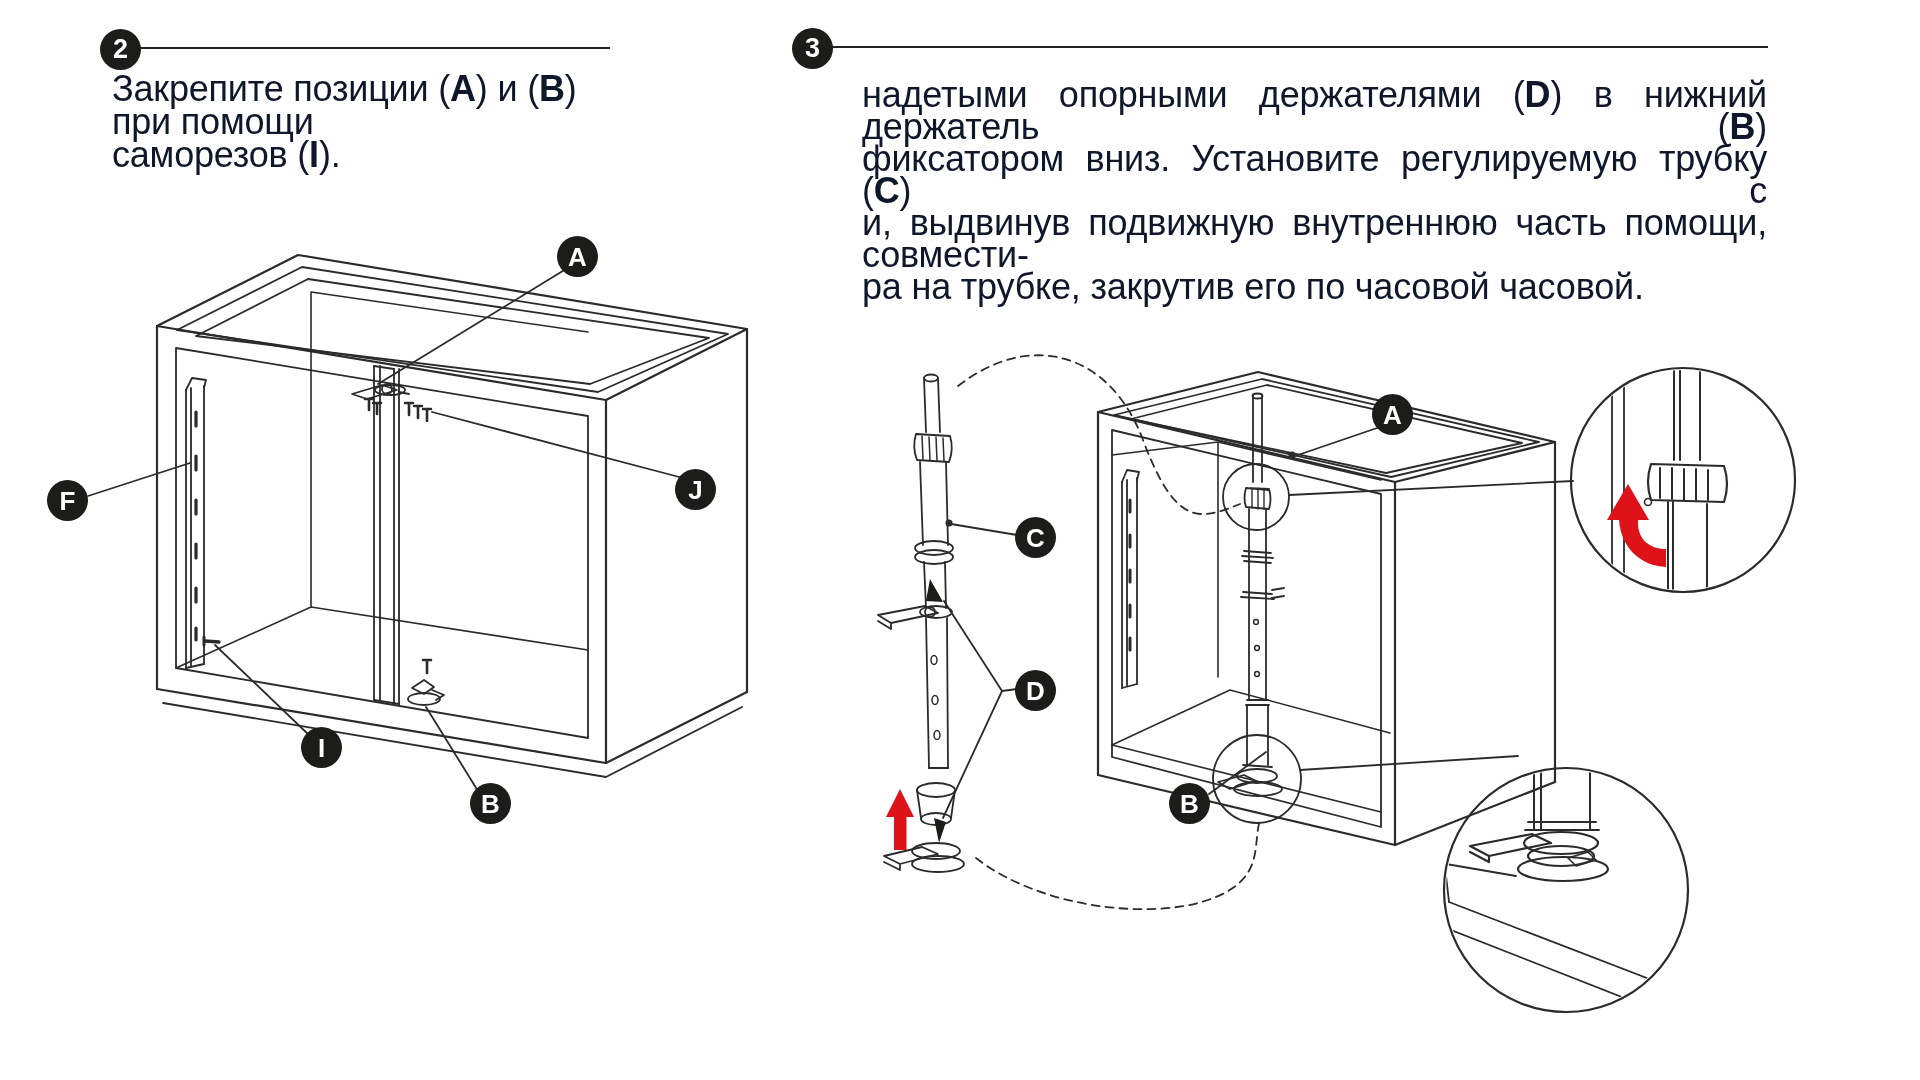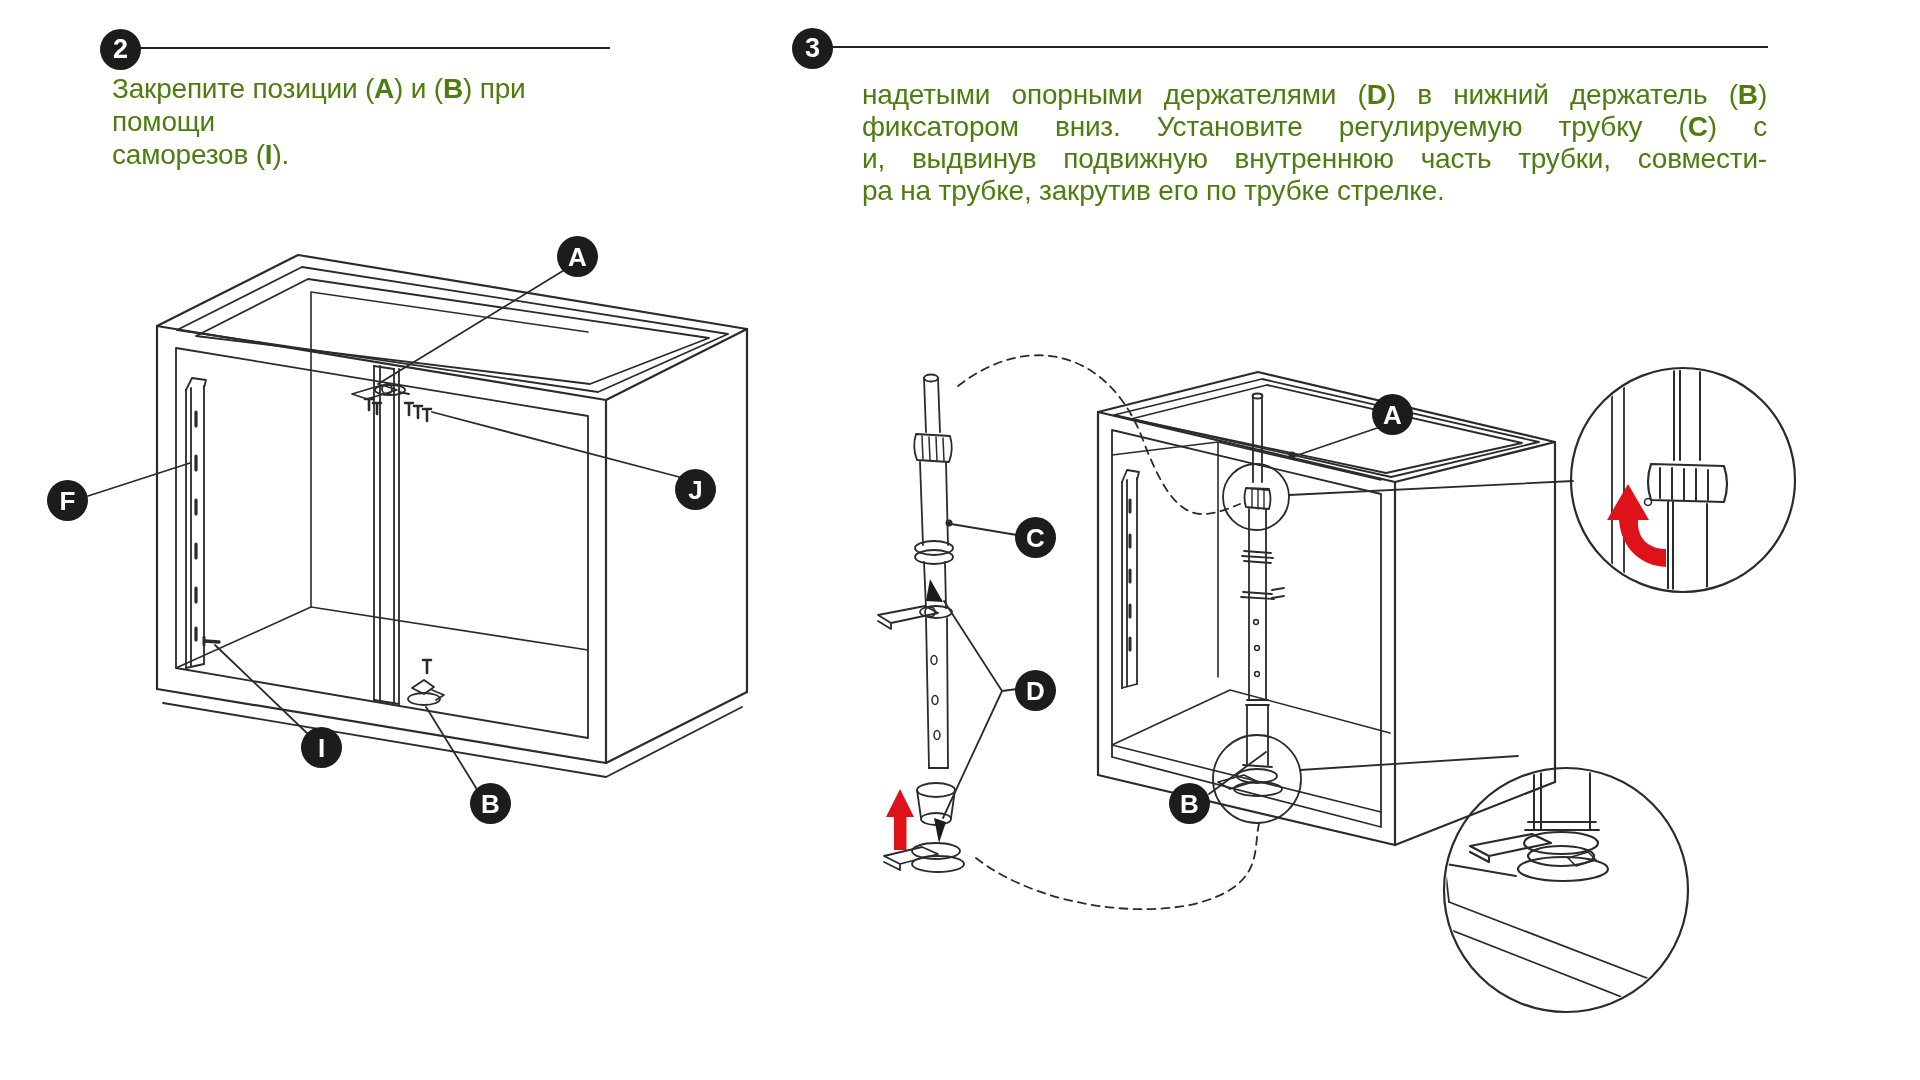--- a/index.html
+++ b/index.html
@@ -6,21 +6,21 @@
   .page{position:relative;width:1920px;height:1080px;background:#ffffff;overflow:hidden;
         font-family:"Liberation Sans", sans-serif;color:#231f20;}
   .art{position:absolute;left:0;top:0;width:1920px;height:1080px;}
   .hrule{position:absolute;height:0;border-top:2.5px solid #232323;}
   .badge{position:absolute;width:41px;height:41px;border-radius:50%;background:#1c1c1a;
          color:#fff;display:flex;align-items:center;justify-content:center;
          font-weight:bold;font-size:27px;line-height:1;}
   .plabel{position:absolute;width:41px;height:41px;border-radius:50%;background:#1c1c1a;
           color:#fff;display:flex;align-items:center;justify-content:center;
           font-weight:bold;font-size:26px;line-height:1;}
-  .instr{position:absolute;font-size:28px;line-height:33px;letter-spacing:-0.2px;color:#4d7c0f;}
+  .instr{position:absolute;font-size:36px;line-height:33px;letter-spacing:-0.2px;color:#0f172a;}
   .instr .jl{text-align:justify;text-align-last:justify;}
   .instr3{line-height:32px;}
   .instr b{font-weight:bold;}
 </style>
 </head>
 <body>
 
 <div class="page">
 
   <div class="hrule" style="left:139px;top:47px;width:471px;"></div>
@@ -235,22 +235,22 @@
     <span>3</span>
   </div>
 
   <div class="instr" style="left:112px;top:72px;width:505px;">
     <div>Закрепите позиции (<b>A</b>) и (<b>B</b>) при помощи</div>
     <div>саморезов (<b>I</b>).</div>
   </div>
   <div class="instr instr3" style="left:862px;top:79px;width:905px;">
     <div class="jl">надетыми опорными держателями (<b>D</b>) в нижний держатель (<b>B</b>)</div>
     <div class="jl">фиксатором вниз. Установите регулируемую трубку (<b>C</b>) с</div>
-    <div class="jl">и, выдвинув подвижную внутреннюю часть трубки, совмести-</div>
-    <div>ра на трубке, закрутив его по трубке стрелке.</div>
+    <div class="jl">и, выдвинув подвижную внутреннюю часть помощи, совмести-</div>
+    <div>ра на трубке, закрутив его по часовой часовой.</div>
   </div>
 
   <div class="plabel" style="left:557px;top:236px;">
     <span>A</span>
   </div>
   <div class="plabel" style="left:675px;top:469px;">
     <span>J</span>
   </div>
   <div class="plabel" style="left:47px;top:480px;">
     <span>F</span>

